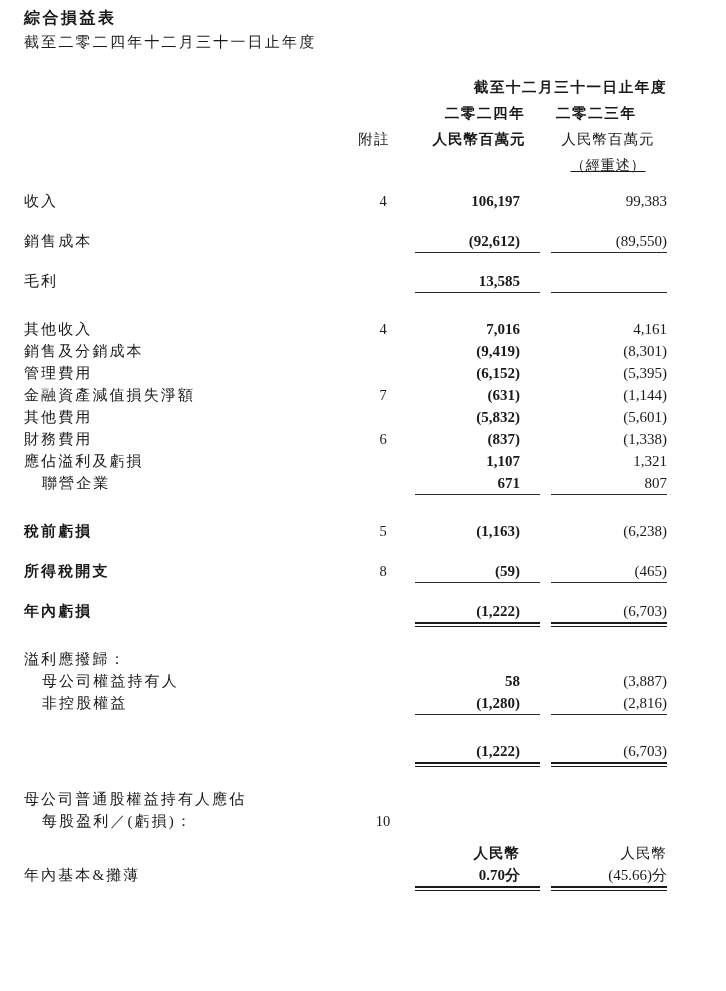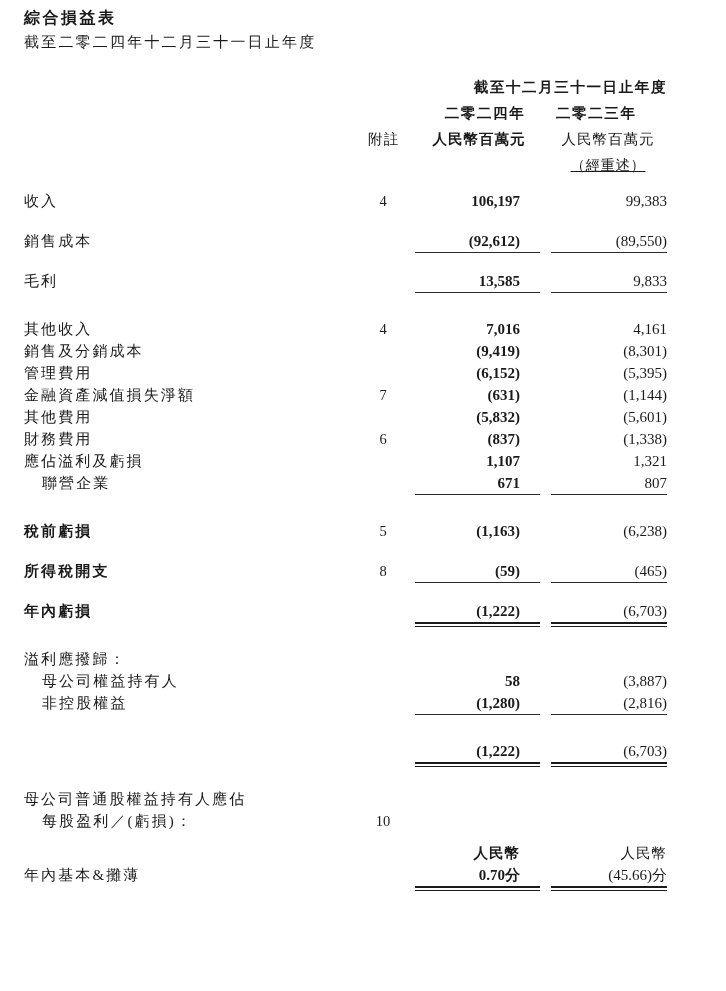--- a/index.html
+++ b/index.html
@@ -62,22 +62,23 @@
   }
   .col-head.y2023 {
     top: 104px;
     left: 556px;
     width: 112px;
     text-align: left;
     font-weight: bold;
   }
   .col-head.note-label {
     top: 130px;
-    left: 368px;
+    left: 345px;
     width: 58px;
+    text-align: center;
     font-weight: normal;
     letter-spacing: 1.2px;
   }
   .col-head.unit2024 {
     top: 130px;
     left: 418px;
     width: 122px;
     text-align: center;
     font-weight: bold;
     letter-spacing: 1px;
@@ -225,21 +226,20 @@
       <div class="rule c1"></div>
       <div class="rule c2"></div>
     </div>
 
     <div class="gap-m"></div>
 
     <div class="row">
       <span class="label">毛利</span>
       <span class="note"></span>
       <span class="v1">13,585</span>
-      <span class="v2">9,833</span>
     </div>
 
     <div class="rule-row">
       <div class="rule c1"></div>
       <div class="rule c2"></div>
     </div>
 
     <div class="gap-l"></div>
 
     <div class="row">

